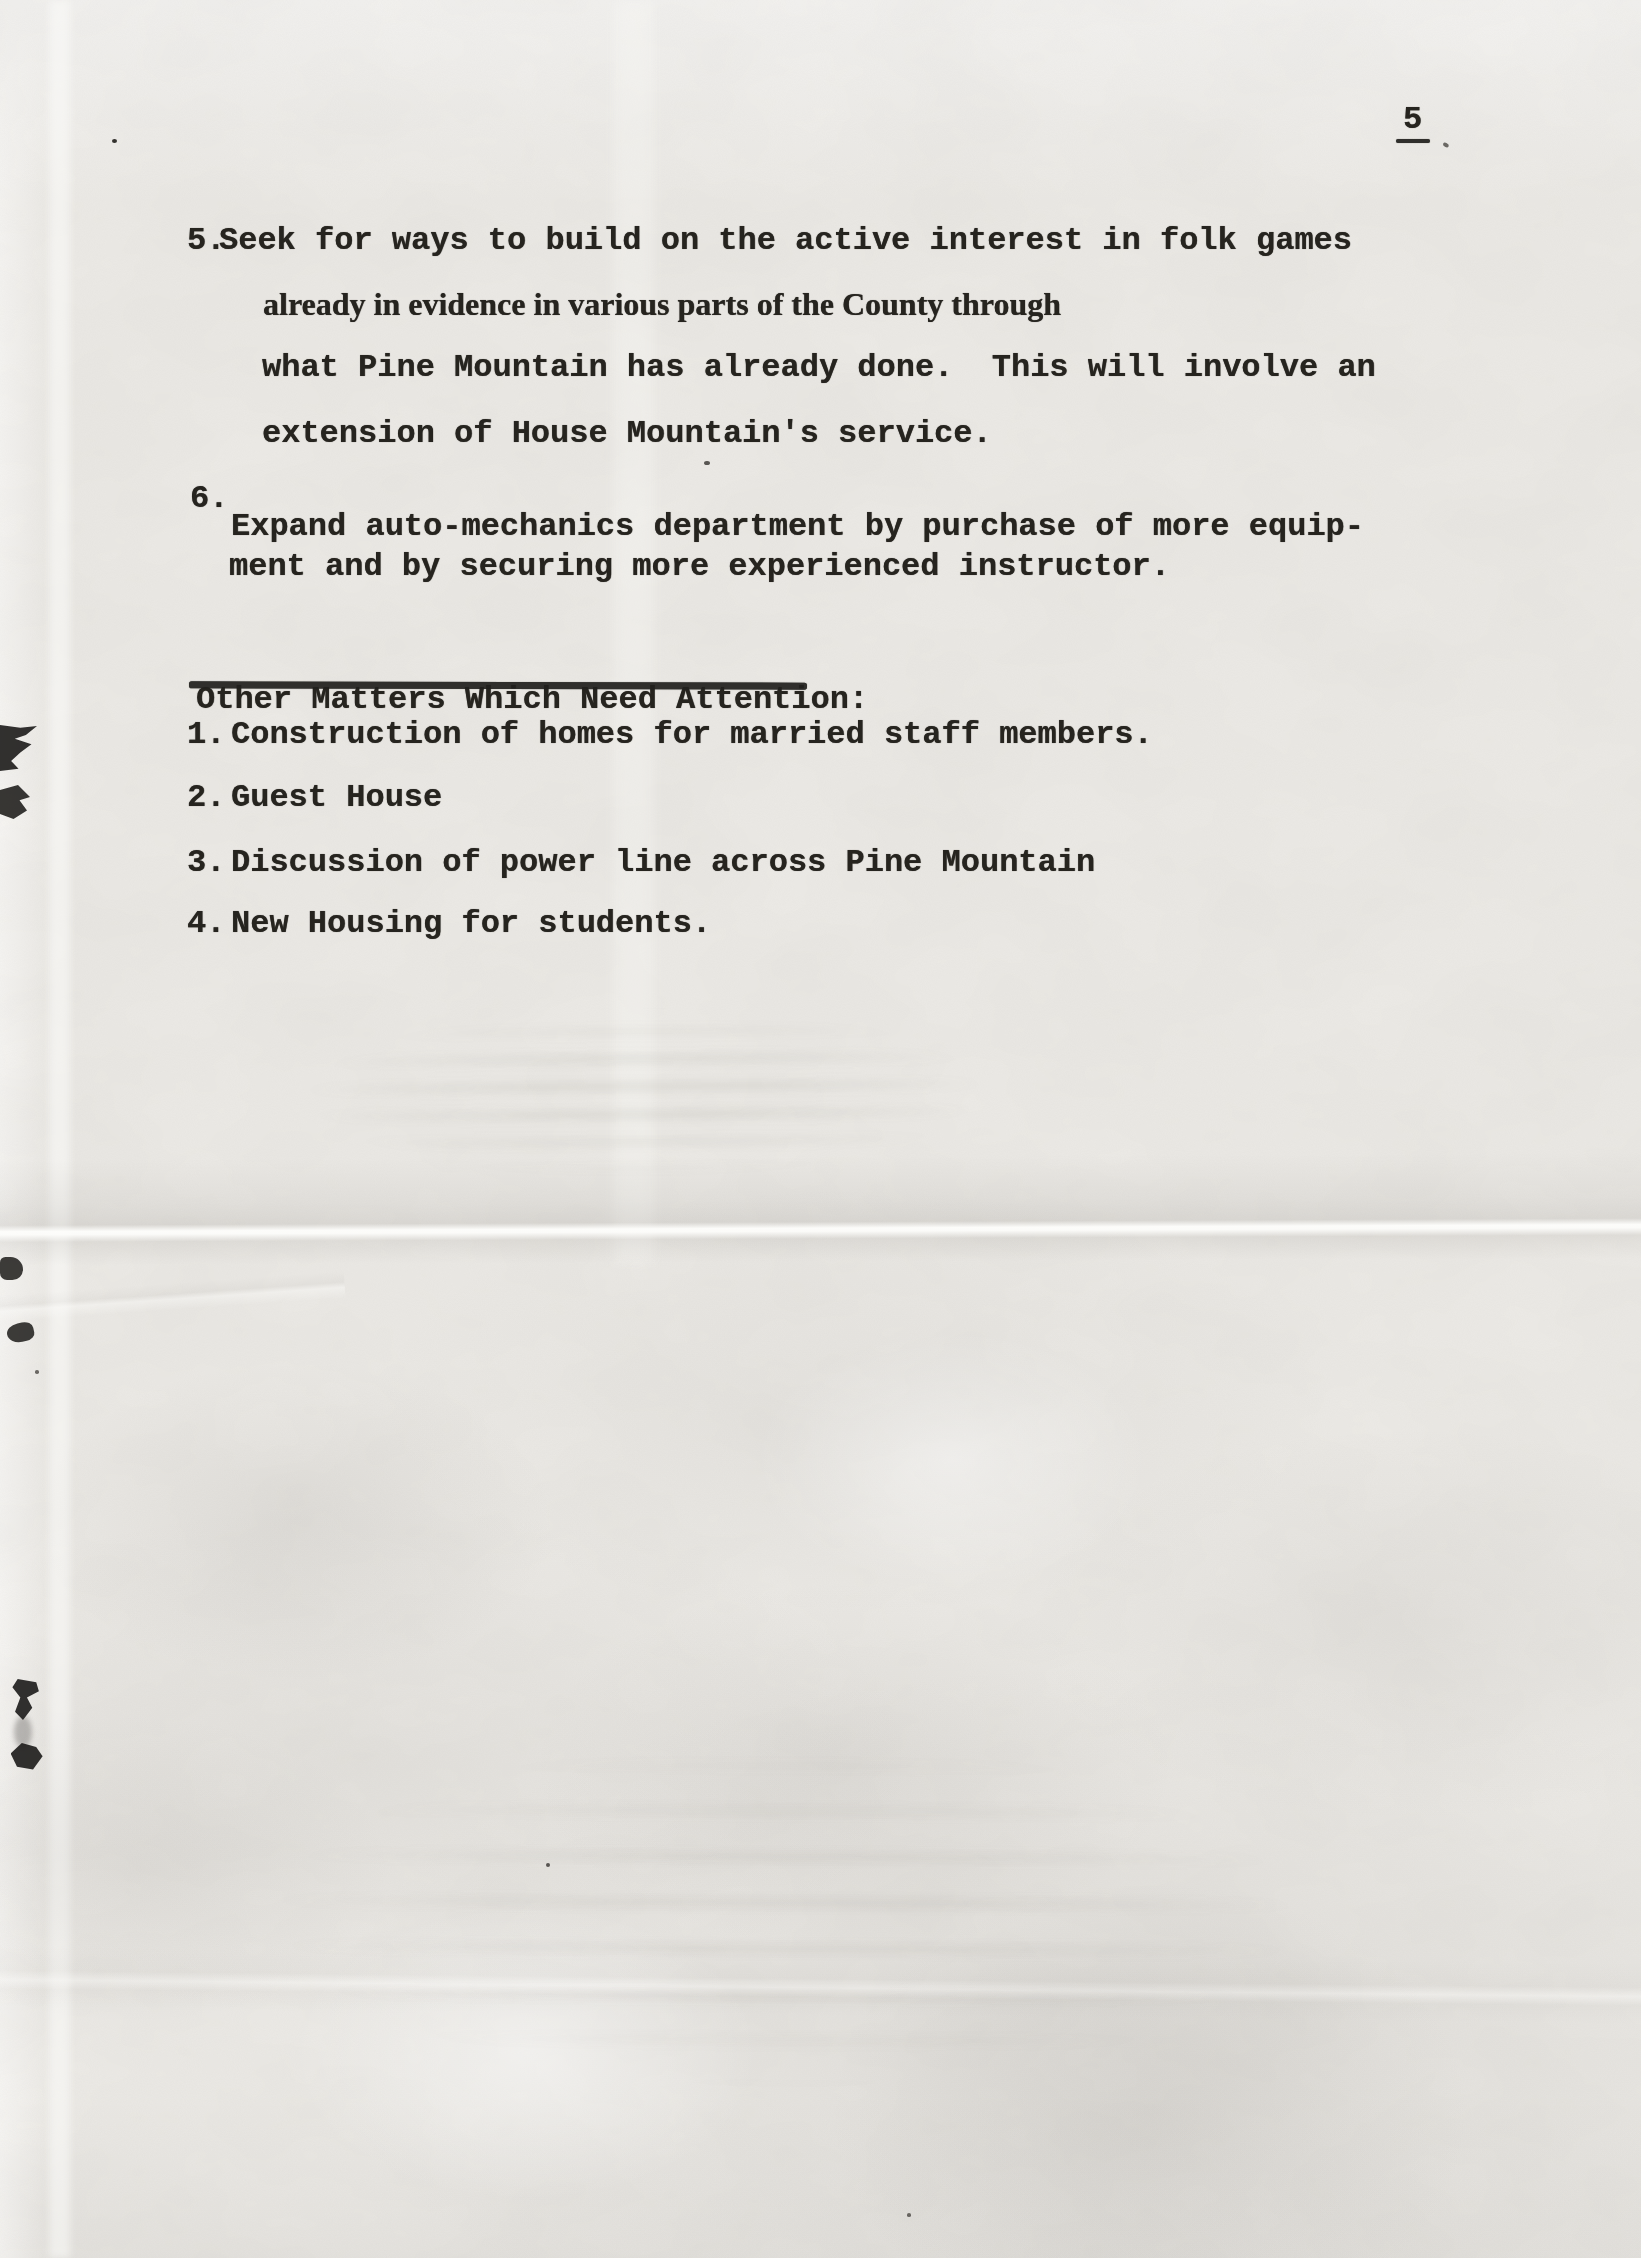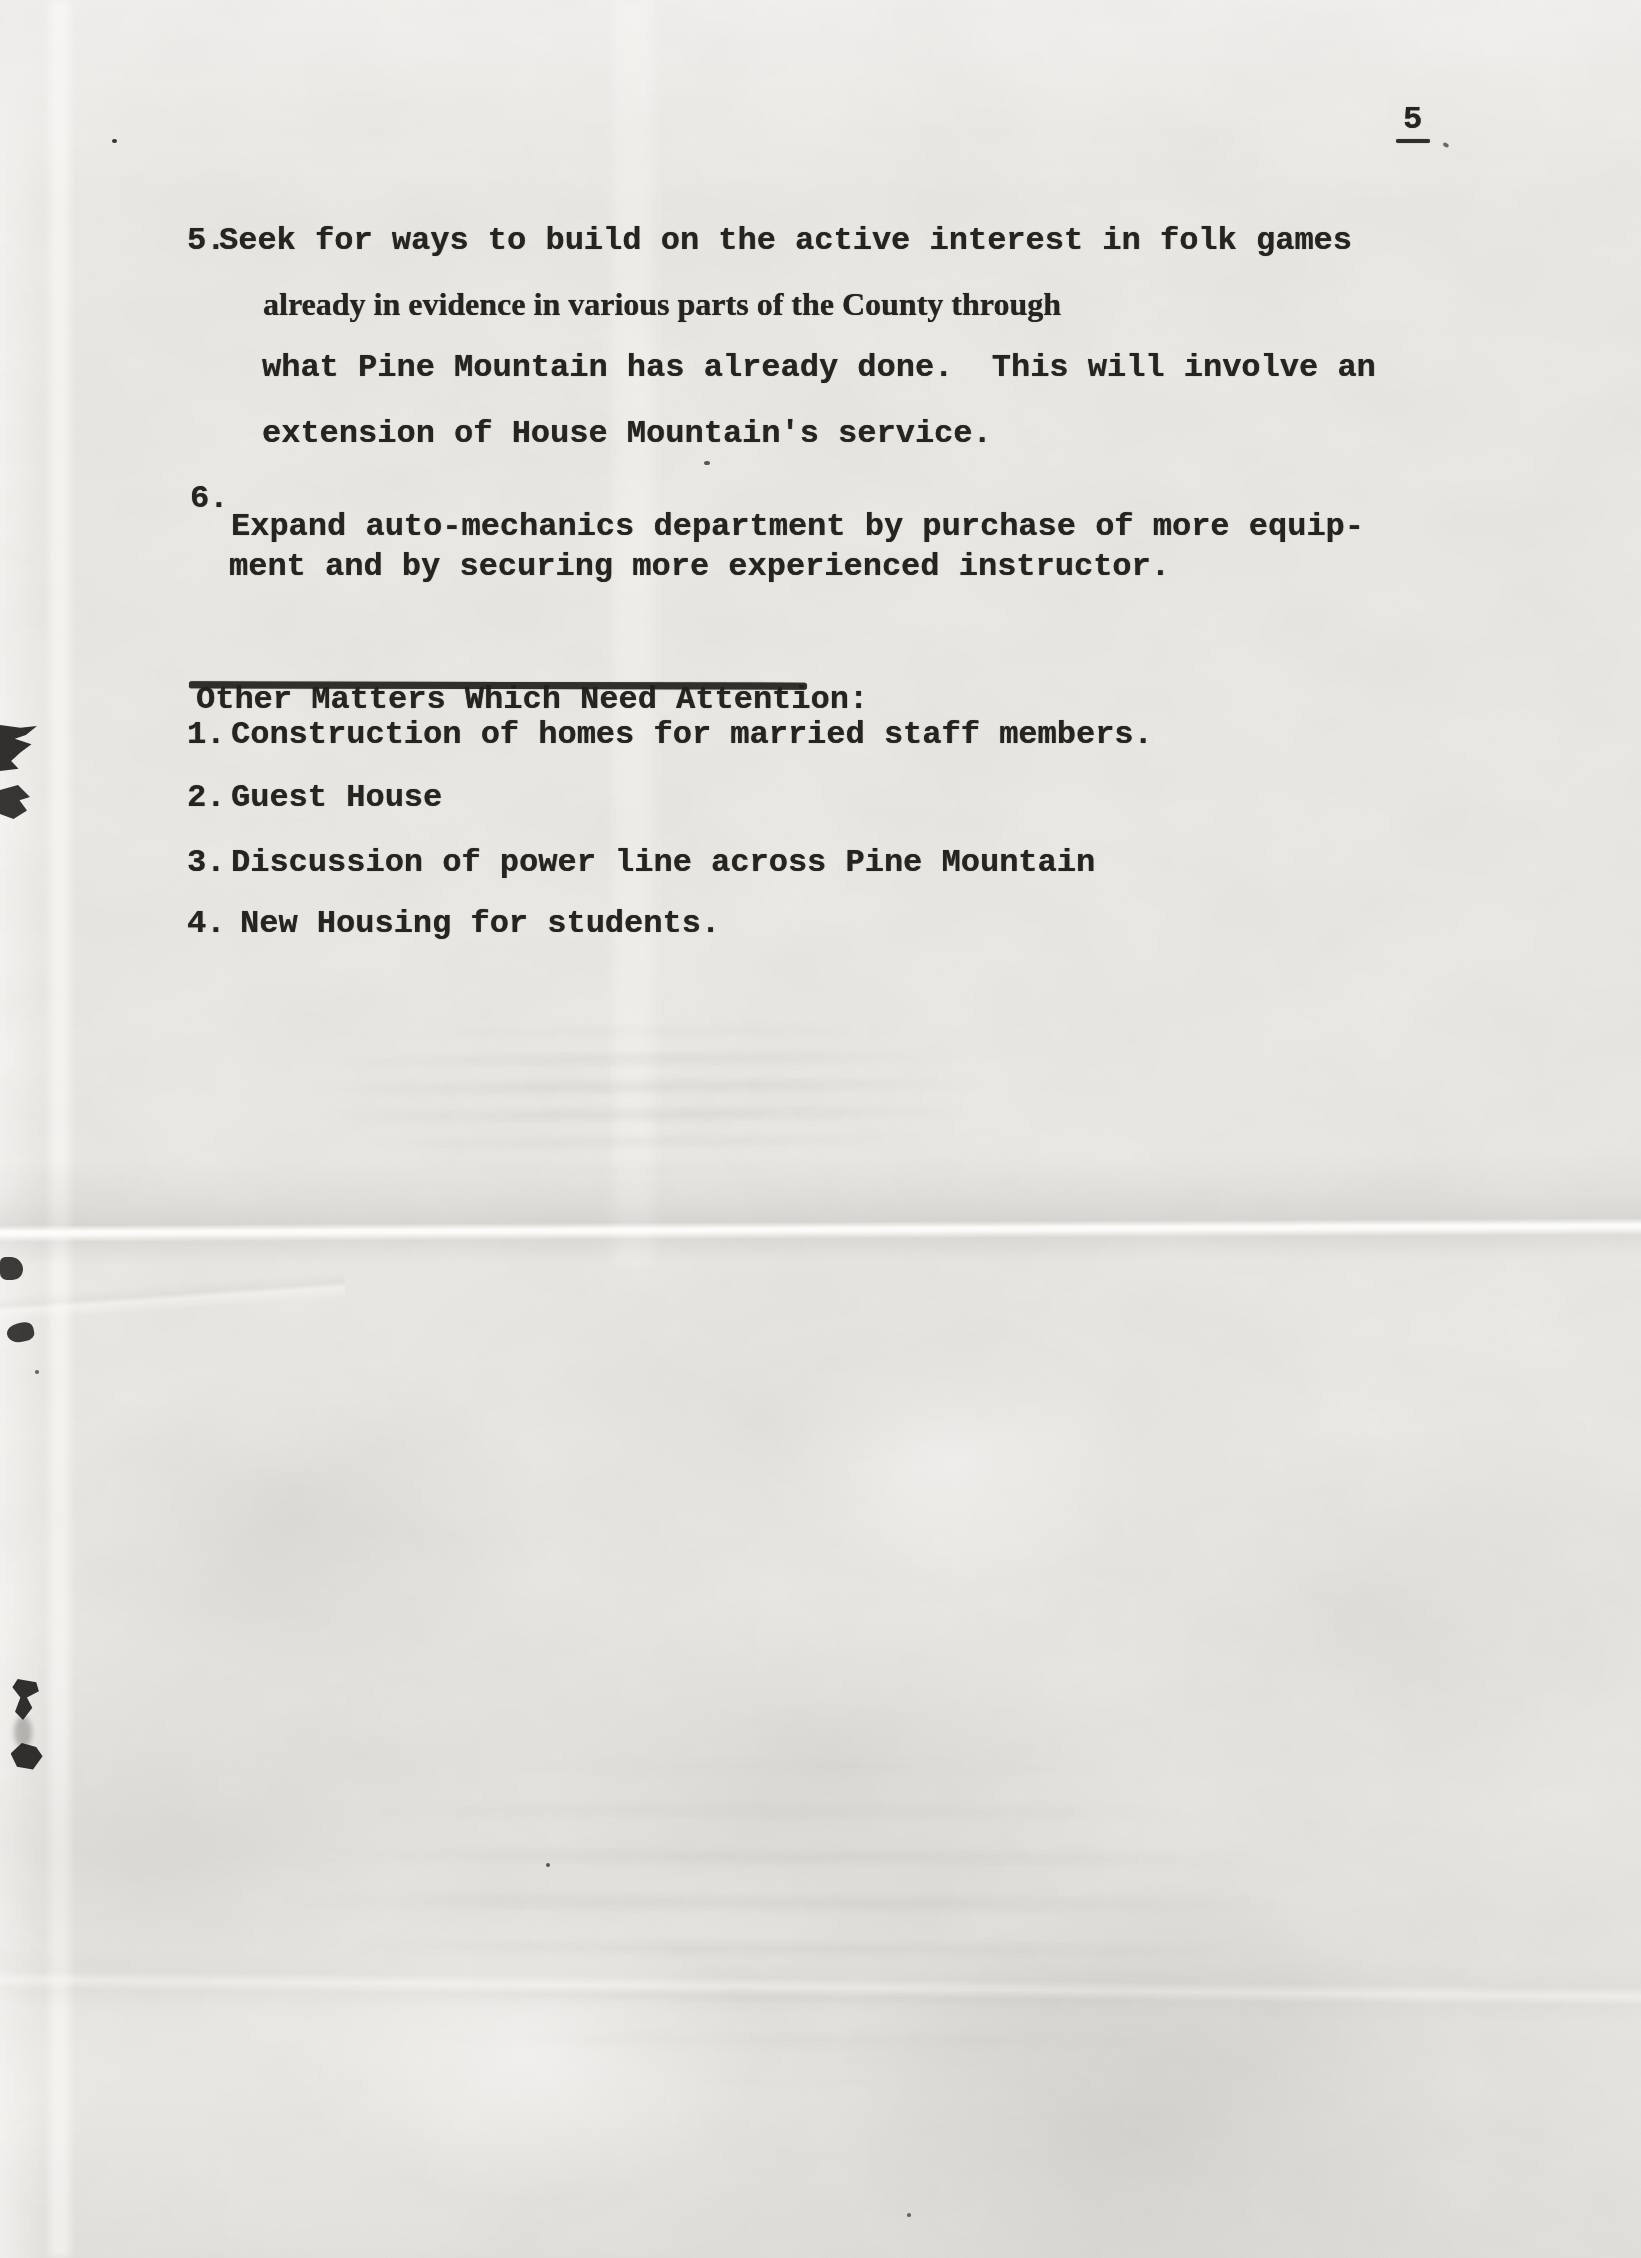--- a/index.html
+++ b/index.html
@@ -248,17 +248,17 @@
     <span class="t" style="left:187px; top:715px;">1.</span>
     <span class="t" style="left:231px; top:715px;">Construction of homes for married staff members.</span>
 
     <span class="t" style="left:187px; top:778px;">2.</span>
     <span class="t" style="left:231px; top:778px;">Guest House</span>
 
     <span class="t" style="left:187px; top:843px;">3.</span>
     <span class="t" style="left:231px; top:843px;">Discussion of power line across Pine Mountain</span>
 
     <span class="t" style="left:187px; top:904px;">4.</span>
-    <span class="t" style="left:240px; top:904px;">New Housing for students.</span>
+    <span class="t" style="left:231px; top:904px;">New Housing for students.</span>
 
   </main>
 </div>
 
 
 </body></html>

